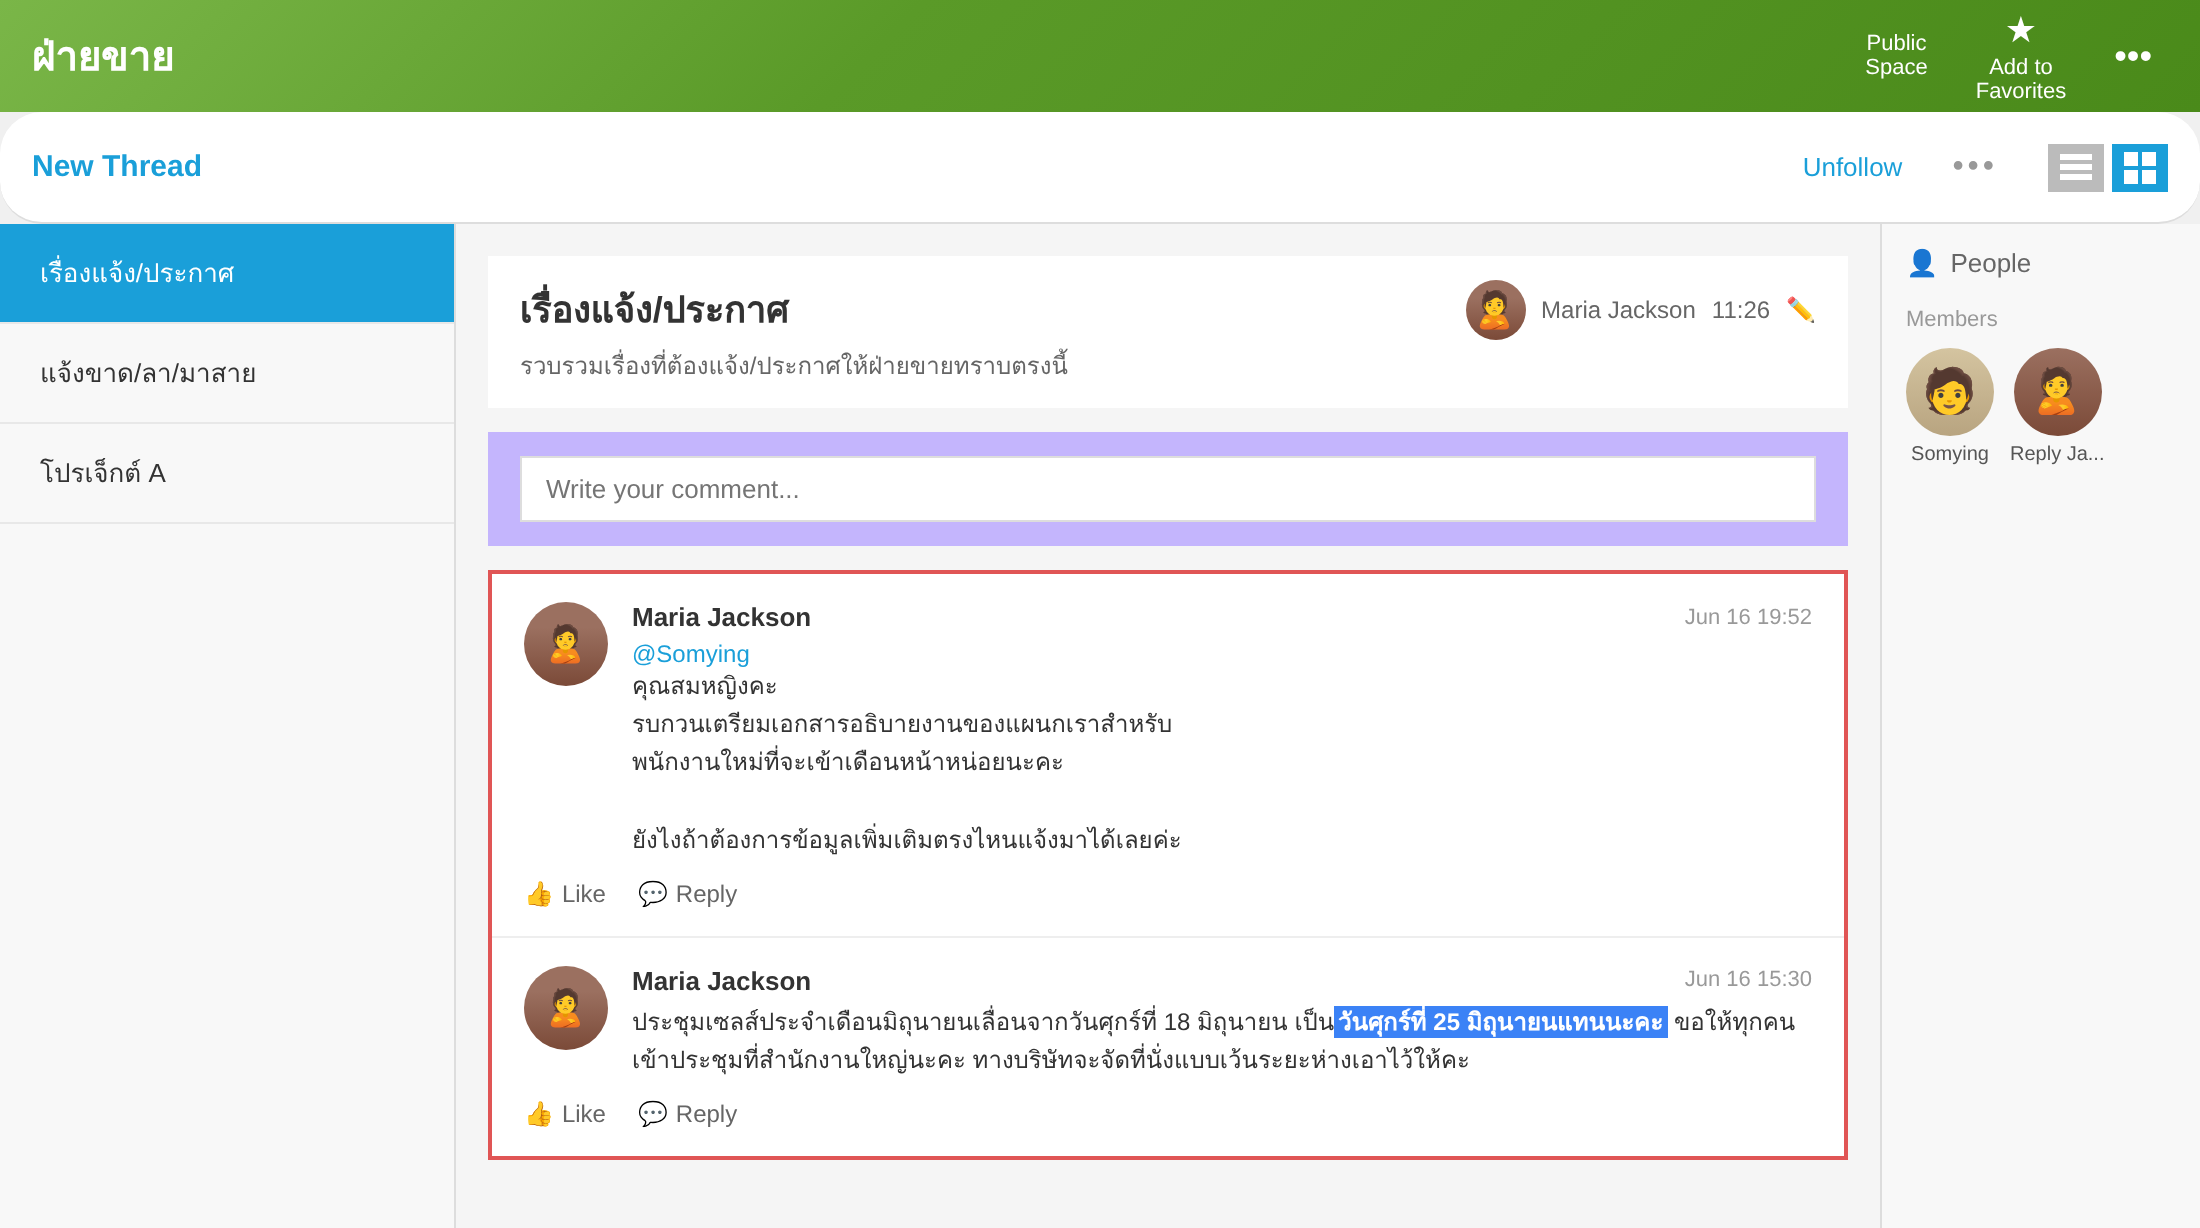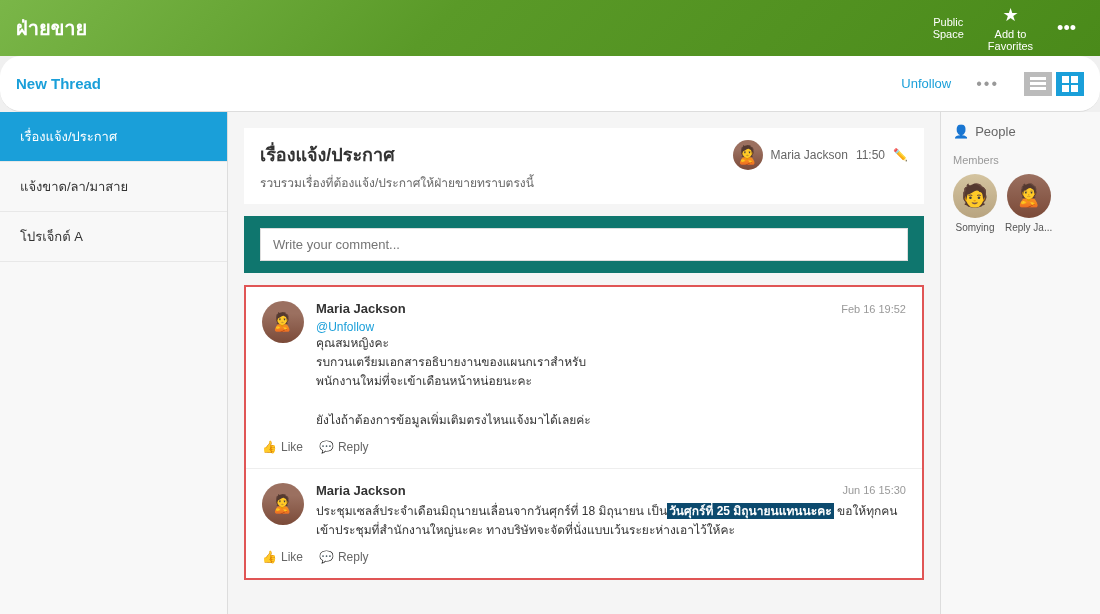--- a/index.html
+++ b/index.html
@@ -169,21 +169,21 @@
       overflow: hidden;
       display: flex;
       align-items: center;
       justify-content: center;
       font-size: 10px;
       color: #fff;
     }
 
     
     .comment-box {
-      background: #0f766e;
+      background: #c4b5fd;
       padding: 12px 16px;
       margin-bottom: 12px;
       text-decoration: underline;
     }
     .comment-input {
       width: 100%;
       border: 1px solid #ddd;
       padding: 8px 12px;
       color: #999;
       font-size: 13px;
@@ -253,21 +253,21 @@
     .post-action {
       display: flex;
       align-items: center;
       gap: 4px;
       font-size: 12px;
       color: #666;
       cursor: pointer;
     }
 
     .highlight-text {
-      background: #0c4a6e;
+      background: #3b82f6;
       color: #fff;
       padding: 1px 2px;
       font-weight: bold;
       margin-top: 19px;
     }
 
     
     .right-panel {
       width: 160px;
       background: #f8f8f8;
@@ -410,42 +410,42 @@
     <div class="thread-header">
       <div class="thread-title-block">
         <div class="thread-title">เรื่องแจ้ง/ประกาศ</div>
         <div class="thread-subtitle">รวบรวมเรื่องที่ต้องแจ้ง/ประกาศให้ฝ่ายขายทราบตรงนี้</div>
       </div>
       <div class="thread-meta">
         <div class="thread-avatar">
           <div class="avatar-img-maria">🙎</div>
         </div>
         <span>Maria Jackson</span>
-        <span>11:50</span>
+        <span>11:26</span>
         <span style="cursor:pointer;color:#999;">✏️</span>
       </div>
     </div>
 
     <div class="comment-box">
       <input class="comment-input" type="text" placeholder="Write your comment..." style="">
     </div>
 
     <div class="posts-container">
 
       <div class="post">
         <div class="post-header">
           <div class="post-avatar">
             <div class="avatar-img-maria">🙎</div>
           </div>
           <div class="post-body">
             <div class="post-meta">
               <span class="post-author">Maria Jackson</span>
-              <span class="post-time">Feb 16 19:52</span>
+              <span class="post-time">Jun 16 19:52</span>
             </div>
-            <div class="post-mention">@Unfollow</div>
+            <div class="post-mention">@Somying</div>
             <div class="post-text">
               คุณสมหญิงคะ<br>
               รบกวนเตรียมเอกสารอธิบายงานของแผนกเราสำหรับ<br>
               พนักงานใหม่ที่จะเข้าเดือนหน้าหน่อยนะคะ<br>
               <br>
               ยังไงถ้าต้องการข้อมูลเพิ่มเติมตรงไหนแจ้งมาได้เลยค่ะ
             </div>
           </div>
         </div>
         <div class="post-actions">

